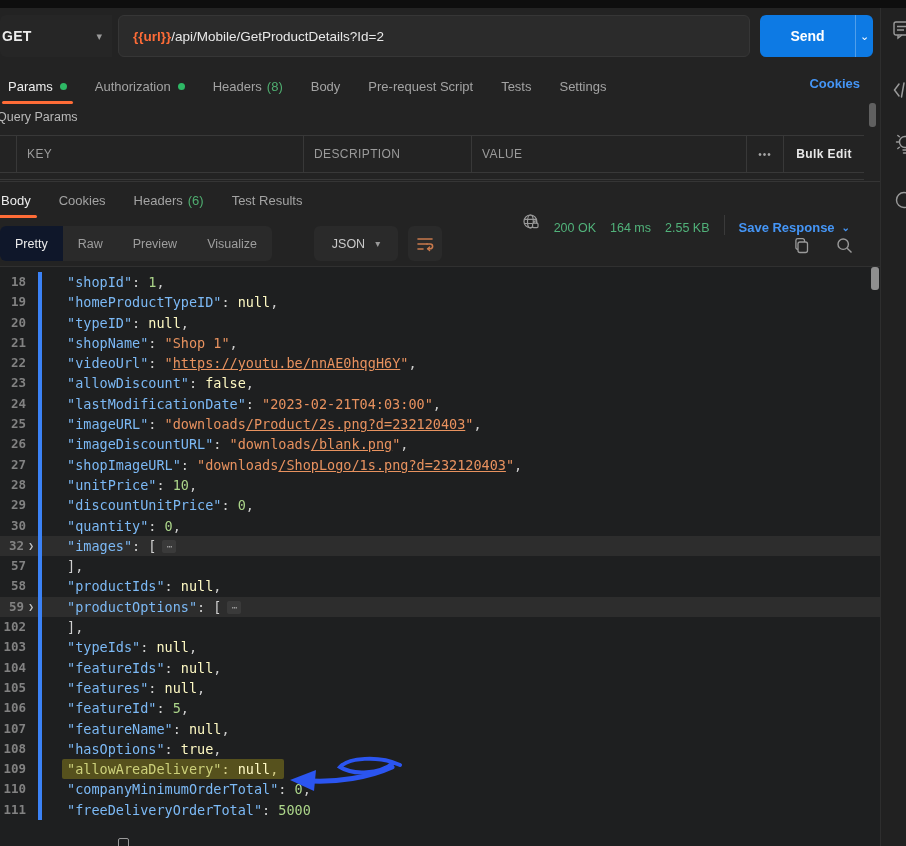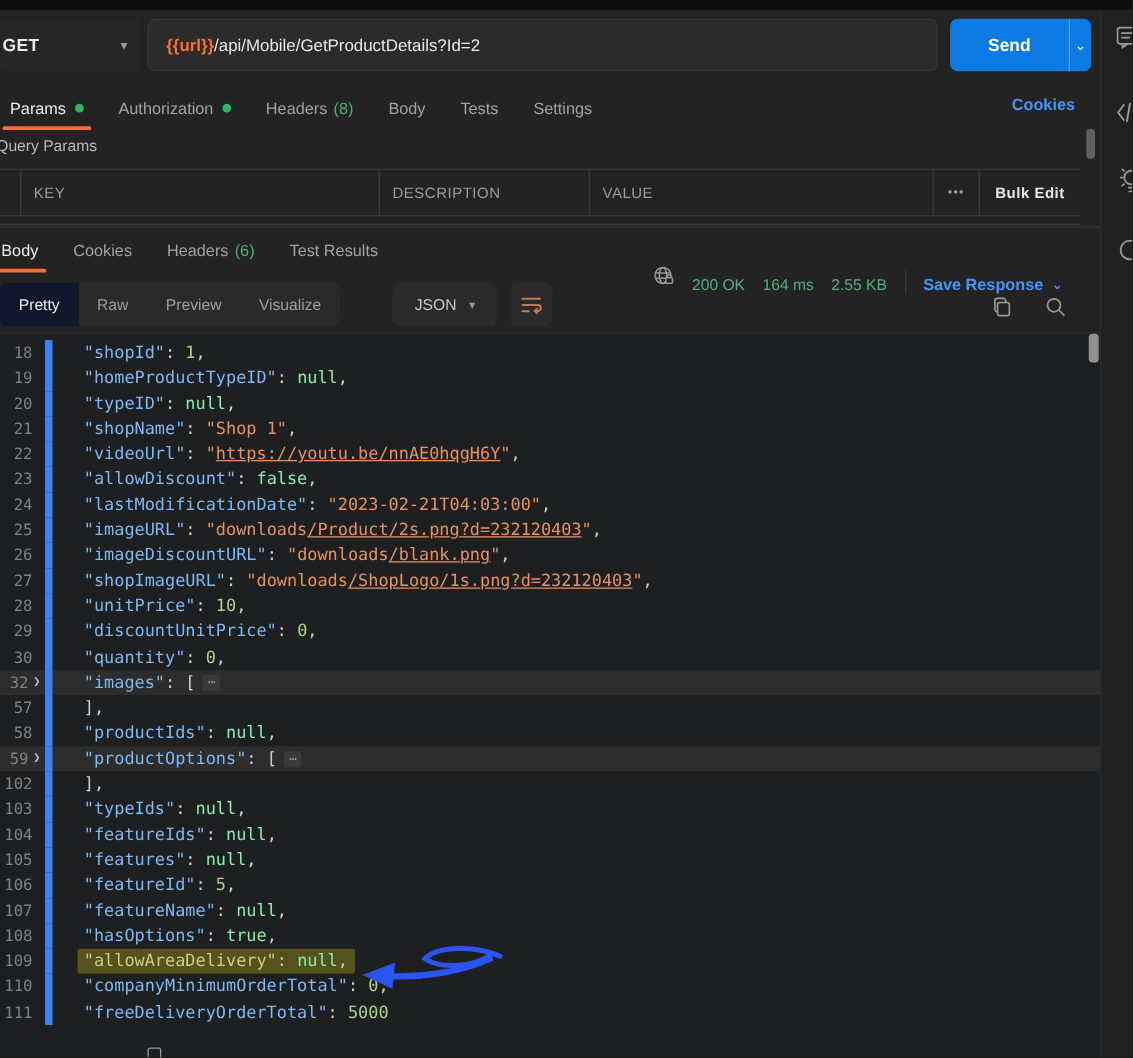--- a/index.html
+++ b/index.html
@@ -59,29 +59,29 @@
   .mode.active { background:#0f172a; color:#ececec; }
   .fmt-select { position:absolute; left:314px; top:0; width:84px; height:35px; background:#2a2a2a; border-radius:6px; display:flex; align-items:center; justify-content:center; gap:10px; font-size:12.5px; color:#c9c9c9; cursor:pointer; }
   .fmt-caret { font-size:10px; color:#9a9a9a; }
   .wrap-btn { position:absolute; left:408px; top:0; width:34px; height:35px; background:#2a2a2a; border-radius:6px; display:flex; align-items:center; justify-content:center; cursor:pointer; }
   .icon-btn { position:absolute; top:8px; width:22px; height:22px; display:flex; align-items:center; justify-content:center; cursor:pointer; }
 
   
   .code-area { position:absolute; left:0; top:266px; width:880px; height:580px; background:#1e1f20; border-top:1px solid #303030; padding-top:5px; font-family:"DejaVu Sans Mono", monospace; font-size:13.5px; }
   .code-line { display:flex; height:20.3px; line-height:20.3px; white-space:pre; }
   .code-line.rowhl { background:#2d2d2d; }
-  .lgutter { width:42px; flex:0 0 42px; display:flex; border-right:6px solid #3b82f6; }
+  .lgutter { width:42px; flex:0 0 42px; display:flex; border-right:4px solid #3b82f6;font-weight:bold; }
   .lnum { width:26px; text-align:right; color:#828282; font-size:12.5px; }
   .lfold { width:15px; text-align:center; color:#c2c2c2; font-size:9.5px; cursor:pointer; }
   .lcontent { padding-left:25px; }
   .tk-k { color:#7cb9f5; }
   .tk-p { color:#d0d0d0; }
   .tk-s { color:#e8925f; }
   .tk-su { color:#e8925f; text-decoration:underline; cursor:pointer; }
-  .tk-kw { color:#86efac; }
+  .tk-kw { color:#fef9c3; }
   .tk-n { color:#abd489; }
   .tk-e { display:inline-block; background:#3a3a3a; color:#9f9f9f; border-radius:2px; font-size:10px; line-height:13px; padding:0 4px; margin-left:6px; vertical-align:middle; cursor:pointer; }
   .search-hl { background:#56511d; border-radius:2px; padding:2px 6px 2px 5px; margin-left:-5px; }
   .search-hl .tk-k { color:#ccd07a; }
   .search-hl .tk-p { color:#d6cf8a; }
 
   .annotation-arrow { position:absolute; left:282px; top:753px; pointer-events:none; }
   .mini-doc { position:absolute; left:118px; top:838px; width:11px; height:12px; border:1.5px solid #9a9a9a; border-radius:2px; background:transparent; }
 
   
@@ -122,20 +122,23 @@
       <div class="rtab">
         <span class="rtab-label">Authorization</span>
         <span class="green-dot"></span>
       </div>
       <div class="rtab">
         <span class="rtab-label">Headers</span>
         <span class="tab-count">(8)</span>
       </div>
       <div class="rtab">
         <span class="rtab-label">Body</span>
+      </div>
+      <div class="rtab">
+        <span class="rtab-label">Pre-request Script</span>
       </div>
       <div class="rtab">
         <span class="rtab-label">Tests</span>
       </div>
       <div class="rtab">
         <span class="rtab-label">Settings</span>
       </div>
     </div>
   <div class="cookies-link">Cookies</div>
 

